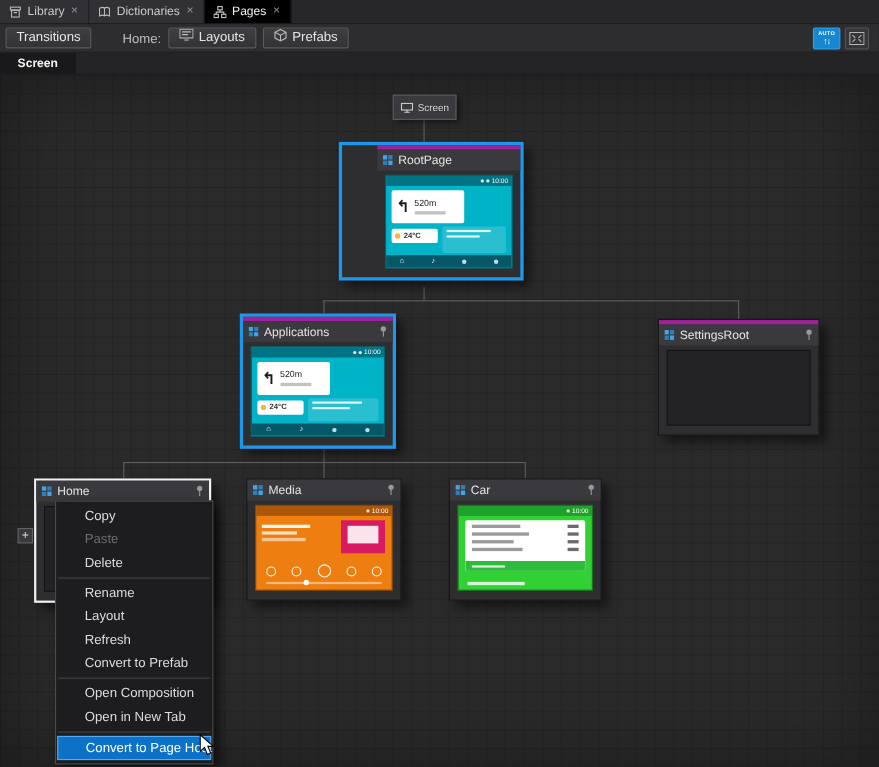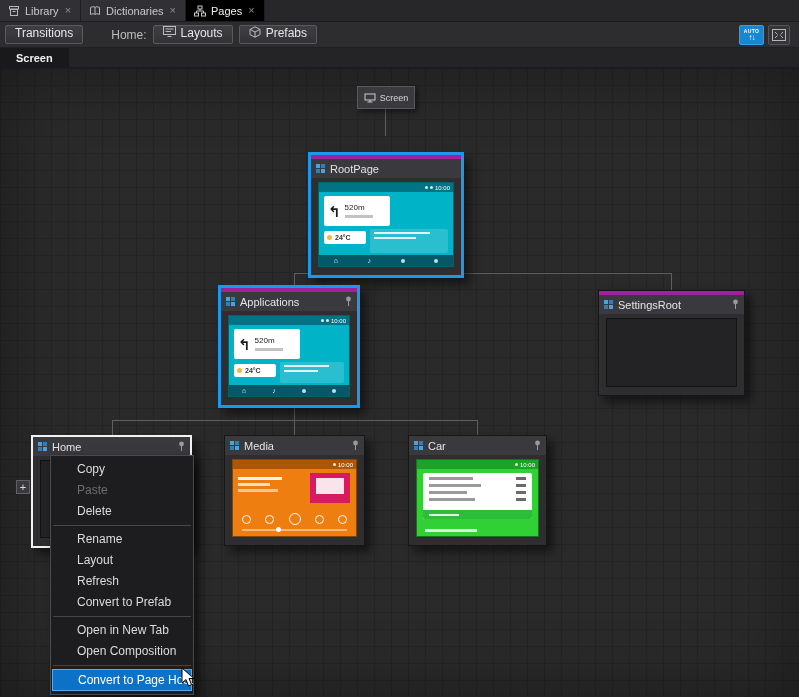--- a/index.html
+++ b/index.html
@@ -210,21 +210,21 @@
       <span class="ticon">
           <svg width="12" height="10" viewBox="0 0 12 10">
             <rect x="1" y="1" width="10" height="6" fill="none" stroke="#cccccc"></rect>
             <line x1="6" y1="7" x2="6" y2="9" stroke="#cccccc"></line>
             <line x1="3.5" y1="9" x2="8.5" y2="9" stroke="#cccccc"></line>
           </svg>
         </span>
       <span>Screen</span>
     </div>
 
-    <div class="card sel-blue" style="left:308px;top:84px;width:156px;height:126px;">
+    <div class="card sel-blue" style="left:308px;top:61px;width:168px;height:126px;padding-left:32px;">
       <div class="host-strip"></div>
       <div class="card-title">
         <span class="ticon">
             <svg width="9" height="9" viewBox="0 0 9 9">
               <rect x="0" y="0" width="4" height="4" fill="#4aa3e0"></rect>
               <rect x="5" y="0" width="4" height="4" fill="#2f7fb8"></rect>
               <rect x="0" y="5" width="4" height="4" fill="#2f7fb8"></rect>
               <rect x="5" y="5" width="4" height="4" fill="#4aa3e0"></rect>
             </svg>
           </span>
@@ -464,22 +464,22 @@
     <div class="context-menu">
       <div class="menu-item">Copy</div>
       <div class="menu-item disabled">Paste</div>
       <div class="menu-item">Delete</div>
       <div class="menu-sep"></div>
       <div class="menu-item">Rename</div>
       <div class="menu-item">Layout</div>
       <div class="menu-item">Refresh</div>
       <div class="menu-item">Convert to Prefab</div>
       <div class="menu-sep"></div>
+      <div class="menu-item">Open Composition</div>
       <div class="menu-item">Open in New Tab</div>
-      <div class="menu-item">Open Composition</div>
       <div class="menu-sep"></div>
       <div class="menu-item highlighted">Convert to Page Host</div>
     </div>
 
     <div class="cursor">
       <svg width="16" height="22" viewBox="0 0 16 22">
           <polygon points="1,1 1,16 5,12.5 7.5,19 10.5,17.6 8,11.5 13,11.5" fill="#ffffff" stroke="#000000" stroke-width="1"></polygon>
         </svg>
     </div>
 

